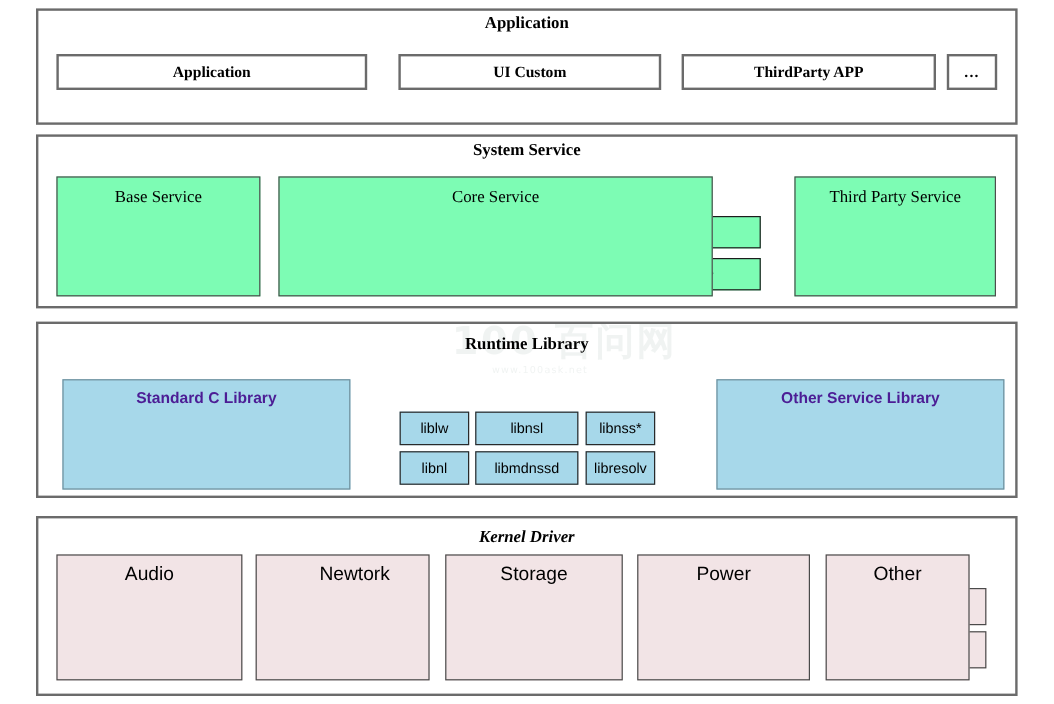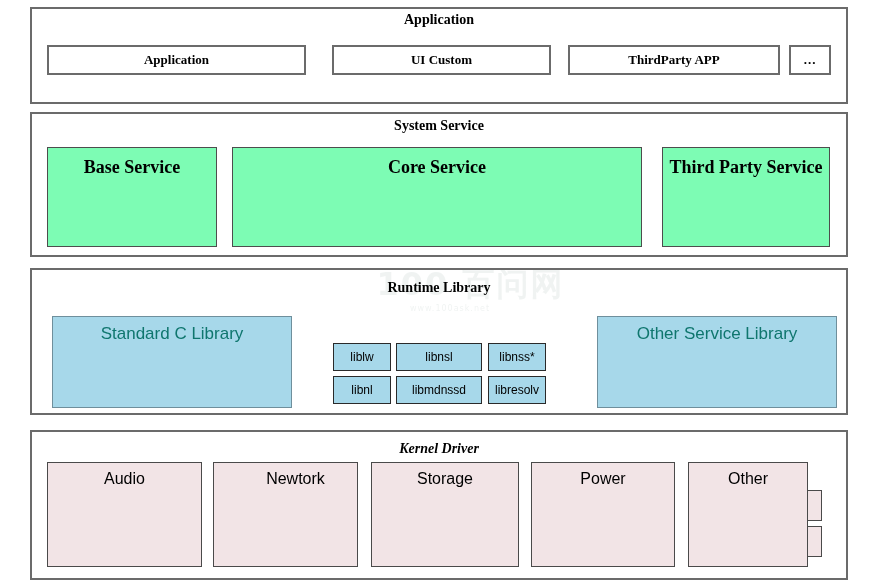--- a/index.html
+++ b/index.html
@@ -109,43 +109,43 @@
     color: #000000;
   }
 
   
   .svc-group {
     background: #7dfcb4;
     border: 1px solid #4d4d4d;
   }
   .svc-group > .group-title {
     font-family: "Liberation Serif", serif;
-    font-weight: bold;
-    font-size: 18px;
+    font-weight: normal;
+    font-size: 14px;
     color: #000000;
   }
   .svc-cell {
     background: #7dfcb4;
     border: 1.5px solid #1c1c1c;
     font-family: "Liberation Serif", serif;
     font-weight: bold;
     font-size: 12px;
     color: #000000;
   }
 
   
   .lib-group {
     background: #a7d8ea;
     border: 1px solid #6f8f9c;
   }
   .lib-group > .group-title {
     font-family: "Liberation Sans", sans-serif;
-    font-weight: normal;
-    font-size: 17px;
-    color: #0f766e;
+    font-weight: bold;
+    font-size: 13px;
+    color: #4c1d95;
   }
   .lib-cell {
     background: #a7d8ea;
     border: 1.5px solid #2a2a2a;
     font-family: "Liberation Sans", sans-serif;
     font-size: 12px;
     color: #000000;
   }
 
   
@@ -194,21 +194,21 @@
 
   <div class="group svc-group" style="left:47px; top:147px; width:170px; height:100px;">
     <div class="group-title" style="top:10px;">Base Service</div>
   </div>
   <div class="cell svc-cell" style="left:57px; top:180px; width:48px; height:27px;">adb</div>
   <div class="cell svc-cell" style="left:110px; top:180px; width:48px; height:27px;">log</div>
   <div class="cell svc-cell" style="left:163px; top:180px; width:45px; height:27px;">init</div>
   <div class="cell svc-cell" style="left:57px; top:215px; width:101px; height:27px;">setting</div>
   <div class="cell svc-cell dots" style="left:163px; top:215px; width:45px; height:27px;">•••</div>
 
-  <div class="group svc-group" style="left:232px; top:147px; width:410px; height:100px;">
+  <div class="group svc-group" style="left:232px; top:147px; width:362px; height:100px;">
     <div class="group-title" style="top:10px;">Core Service</div>
   </div>
   <div class="cell svc-cell" style="left:240px; top:180px; width:92px; height:27px;">connectivity</div>
   <div class="cell svc-cell" style="left:340px; top:180px; width:92px; height:27px;">graphics/ui</div>
   <div class="cell svc-cell" style="left:440px; top:180px; width:94px; height:27px;">context</div>
   <div class="cell svc-cell dots" style="left:542px; top:180px; width:92px; height:27px;">...</div>
   <div class="cell svc-cell" style="left:240px; top:215px; width:92px; height:27px;">multimedia</div>
   <div class="cell svc-cell" style="left:340px; top:215px; width:92px; height:27px;">security</div>
   <div class="cell svc-cell" style="left:440px; top:215px; width:94px; height:27px;">web</div>
   <div class="cell svc-cell dots" style="left:542px; top:215px; width:92px; height:27px;">•••</div>

